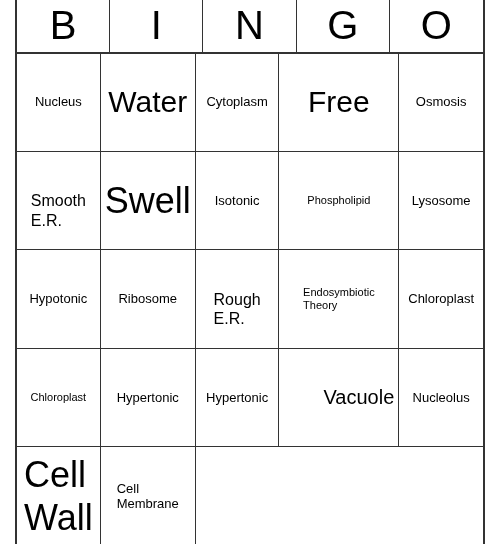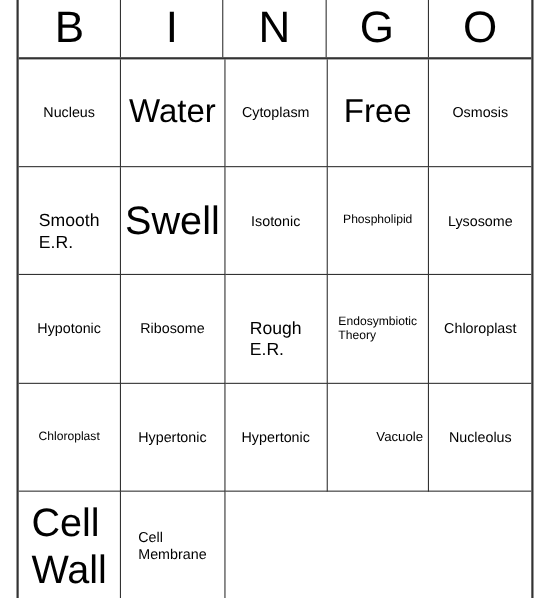--- a/index.html
+++ b/index.html
@@ -66,21 +66,21 @@
       border-bottom: none;
     }
 
     .cell span {
       display: block;
       line-height: 1.2;
     }
 
     .size-xs { font-size: 11px; }
     .size-sm { font-size: 13px; }
-    .size-md { font-size: 12px; margin-left: 40px; }
+    .size-md { font-size: 20px; margin-left: 40px; }
     .size-lg { font-size: 16px; margin-top: 20px; }
     .size-xl { font-size: 30px; }
     .size-xxl { font-size: 36px; }
   </style>
 </head>
 <body>
 
 <div class="bingo-card">
   <div class="bingo-header">
   <div class="header-cell">B</div>

